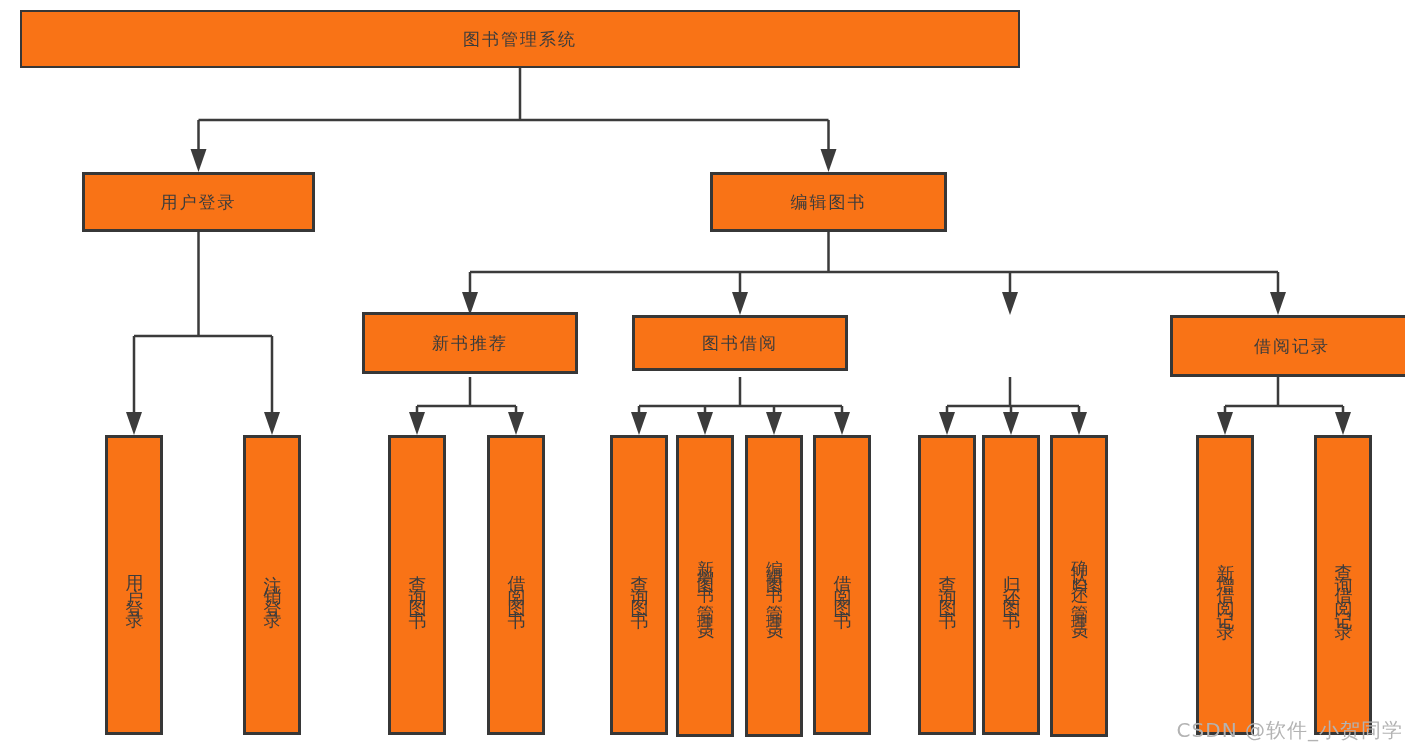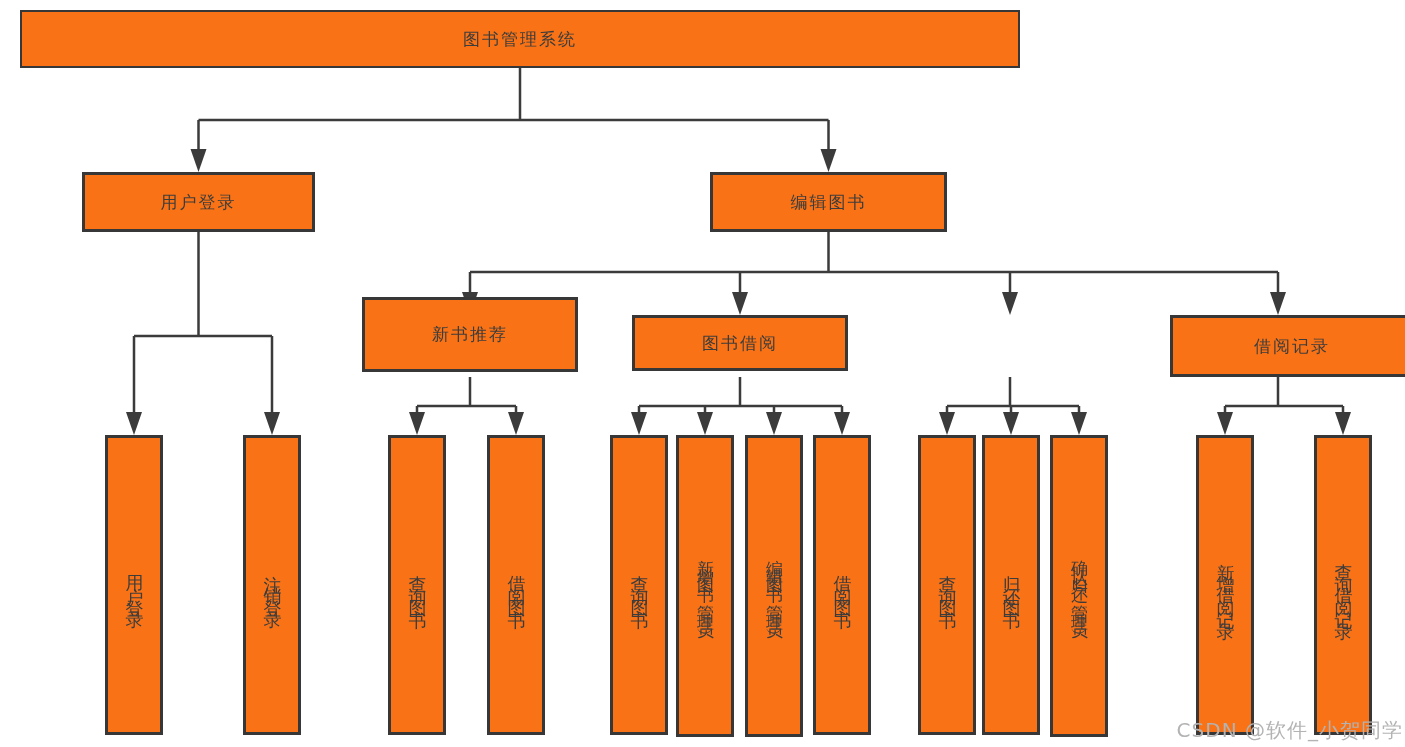--- a/index.html
+++ b/index.html
@@ -89,21 +89,21 @@
       <polygon points="1217,412 1233,412 1225,435"></polygon>
       <polygon points="1335,412 1351,412 1343,435"></polygon>
     </g>
   </svg>
 
   <div class="node h root" style="left:20px;top:10px;width:1000px;height:58px">图书管理系统</div>
 
   <div class="node h" style="left:82px;top:172px;width:233px;height:60px">用户登录</div>
   <div class="node h" style="left:710px;top:172px;width:237px;height:60px">编辑图书</div>
 
-  <div class="node h" style="left:362px;top:297px;width:216px;height:75px">新书推荐</div>
+  <div class="node h" style="left:362px;top:312px;width:216px;height:62px">新书推荐</div>
   <div class="node h" style="left:632px;top:315px;width:216px;height:56px">图书借阅</div>
   <div class="node h" style="left:1170px;top:315px;width:244px;height:62px">借阅记录</div>
 
   <div class="node v" style="left:105px;top:435px;width:58px;height:300px">用户登录</div>
   <div class="node v" style="left:243px;top:435px;width:58px;height:300px">注销登录</div>
 
   <div class="node v" style="left:388px;top:435px;width:58px;height:300px">查询图书</div>
   <div class="node v" style="left:487px;top:435px;width:58px;height:300px">借阅图书</div>
 
   <div class="node v" style="left:610px;top:435px;width:58px;height:300px">查询图书</div>

